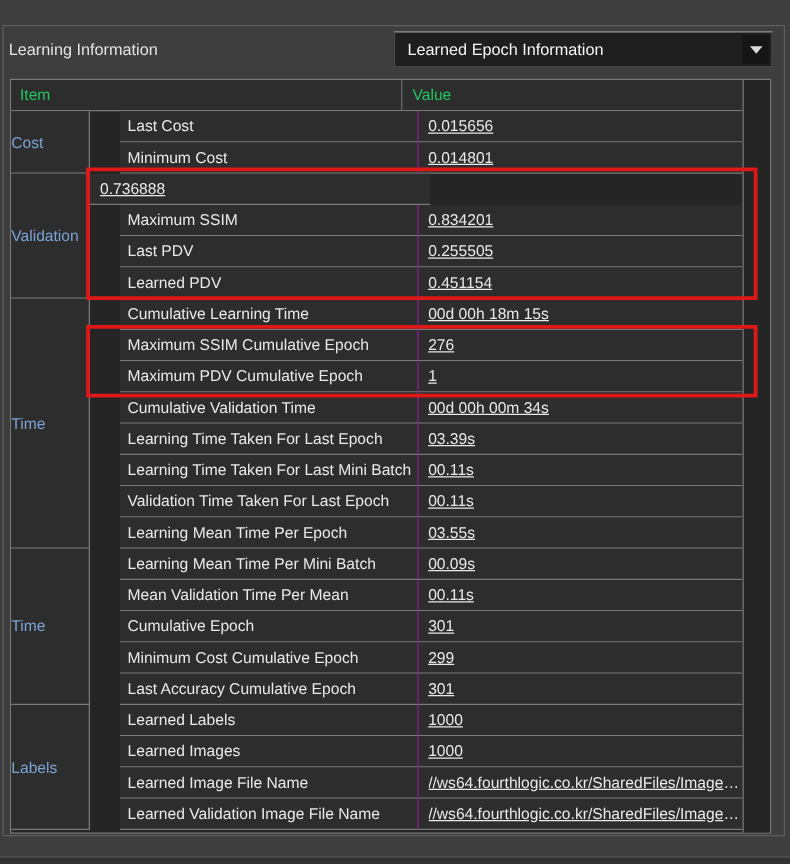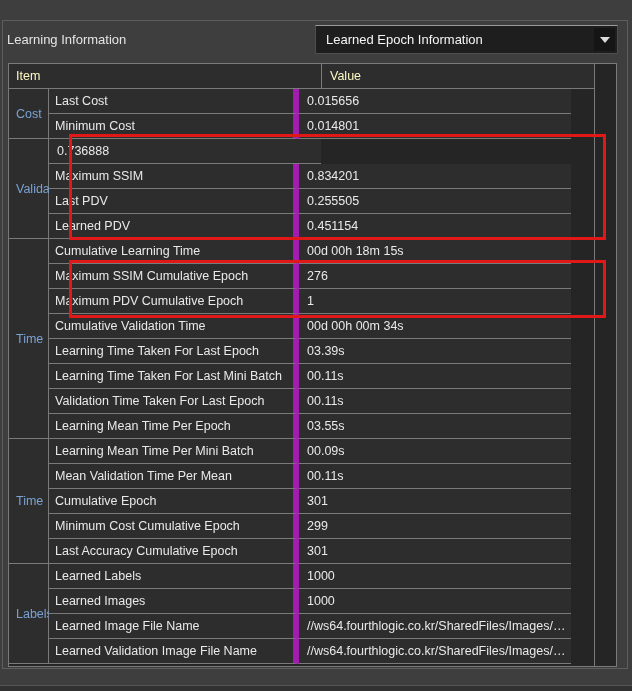--- a/index.html
+++ b/index.html
@@ -40,43 +40,43 @@
     background:#252525;
     border:1px solid #7a7a7a;
     display:flex;
   }
   .grid-main { width:585px; display:flex; flex-direction:column; }
   .scroll-gutter {
     width:22px; background:#252525; border-left:1px solid #7a7a7a;
   }
   .grid-head { display:flex; height:25px; }
   .head-cell {
-    background:#2d2d2d; color:#fef9c3; font-size:12.5px;
+    background:#2d2d2d; color:#22c55e; font-size:12.5px;
     display:flex; align-items:center;
     border-bottom:1px solid #7a7a7a; height:25px;
   }
   .head-item { width:313px; border-right:1px solid #7a7a7a; padding-left:7px; }
   .head-value { width:272px; padding-left:8px; }
   .group { display:flex; }
   .group-cell {
-    width:40px; background:#2d2d2d;
+    width:63px; background:#2d2d2d;
     border-right:1px solid #7a7a7a; border-bottom:1px solid #7a7a7a;
     color:#7aa2d4; font-size:12.5px;
-    display:flex; align-items:center; padding-left:7px;
+    display:flex; align-items:center; 
   }
   .group-rows { width:522px; display:flex; flex-direction:column; }
   .row { display:flex; height:25px; }
   .cell {
     background:#2d2d2d; color:#e9e9e9; font-size:12.5px;
     display:flex; align-items:center;
     border-bottom:1px solid #7a7a7a; height:25px;
     overflow:hidden; white-space:nowrap;
   }
-  .cell-item { width:250px; border-right:6px solid #a21caf; padding-left:6px; }
-  .cell-value { width:272px; padding-left:8px; }
+  .cell-item { width:250px; border-right:1px solid #a21caf; padding-left:6px;margin-left:24px; }
+  .cell-value { width:272px; padding-left:8px;text-decoration:underline; }
   .cell-value span { overflow:hidden; text-overflow:ellipsis; white-space:nowrap; display:block; width:100%; }
   .hl-box {
     position:absolute; border:3px solid #e01818;
     pointer-events:none; z-index:5;
   }
   .hl-validation { left:69px; top:134px; width:537px; height:106px; }
   .hl-epoch      { left:69px; top:260px; width:537px; height:58px; }
   .bottom-strip {
     position:absolute; left:0; top:685px; width:632px; height:6px;
     background:#313131; border-top:1px solid #565656;

